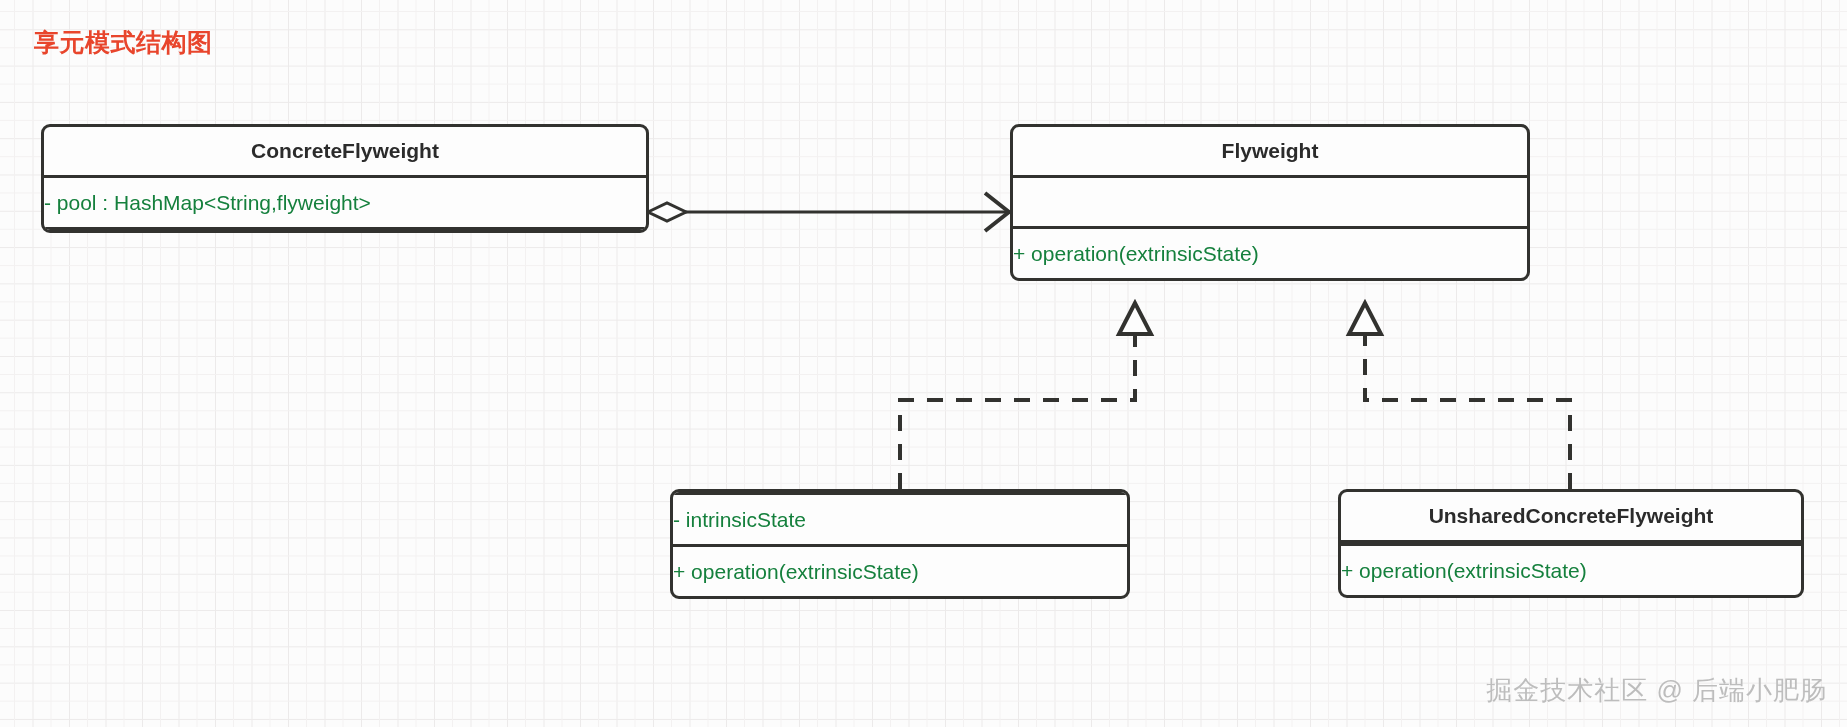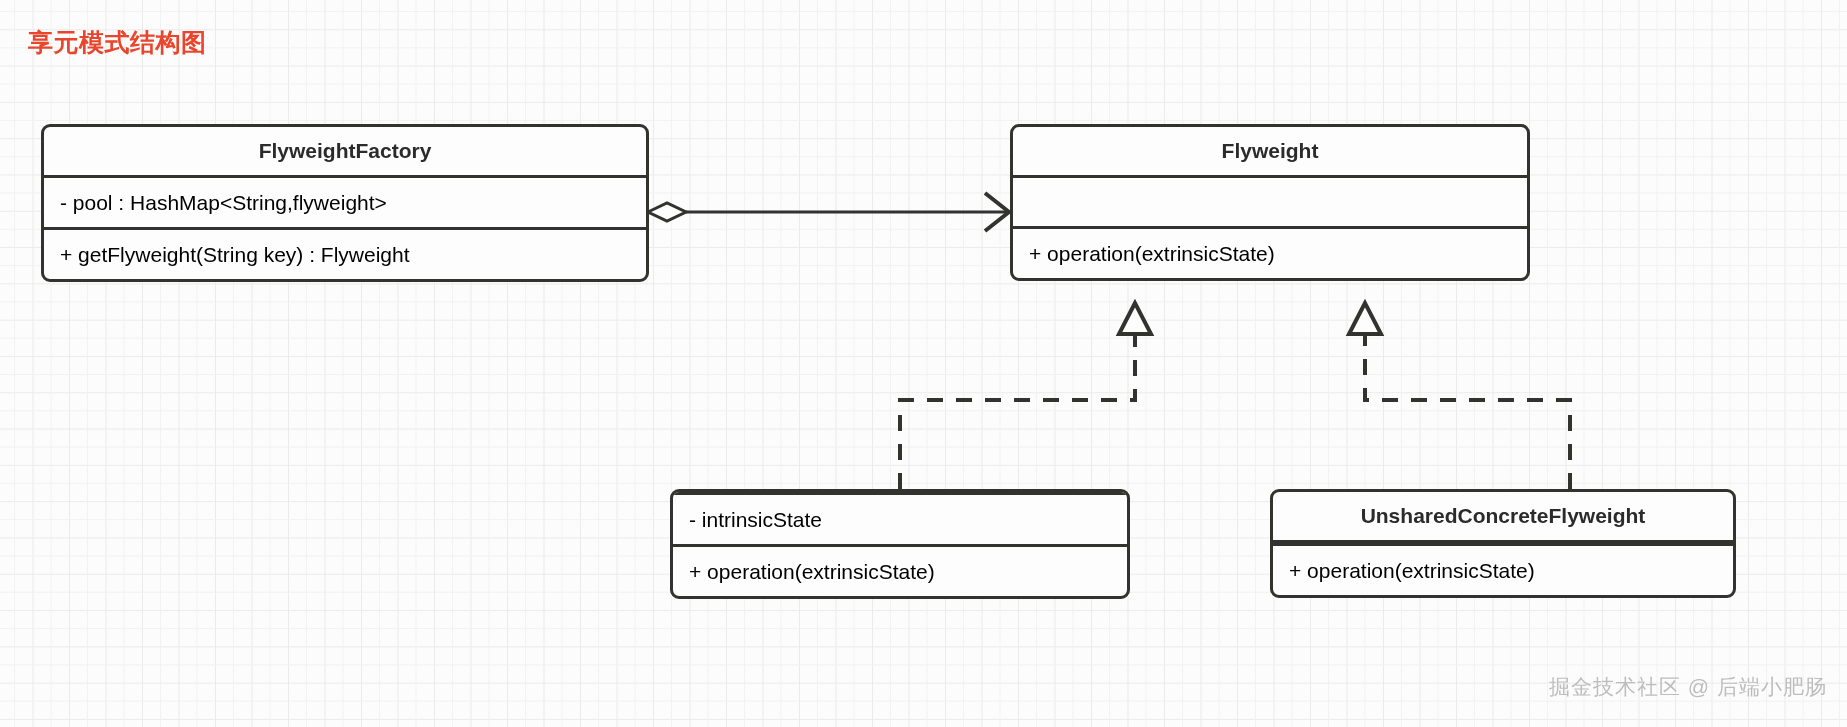--- a/index.html
+++ b/index.html
@@ -32,21 +32,21 @@
       linear-gradient(to right, #f3f1f1 1px, transparent 1px),
       linear-gradient(to bottom, #f3f1f1 1px, transparent 1px);
     background-size: 36.5px 36.3px;
     background-position: 14px 11px;
     pointer-events: none;
     z-index: 0;
   }
 
   .diagram-title {
     position: absolute;
-    left: 28px;
+    left: 34px;
     top: 26px;
     font-size: 25px;
     font-weight: bold;
     color: #e8452c;
     letter-spacing: 0.5px;
     z-index: 5;
     white-space: nowrap;
   }
 
   .uml-class {
@@ -68,43 +68,42 @@
     white-space: nowrap;
     overflow: hidden;
   }
   .uml-sep {
     height: 0;
     border-top: 3px solid #32322f;
   }
   .uml-row {
     height: 49px;
     line-height: 49px;
-    padding-left: 16px;
     font-size: 21px;
-    color: #000000;
+    color: #15803d;
     white-space: nowrap;
     overflow: hidden;
   }
   .uml-row.empty { height: 48px; }
 
   svg.connectors {
     position: absolute;
     left: 0;
     top: 0;
     width: 1847px;
     height: 727px;
     z-index: 3;
     pointer-events: none;
   }
 
   .watermark {
     position: absolute;
     right: 20px;
     top: 673px;
-    font-size: 21px;
+    font-size: 26px;
     color: #bdbdbd;
     letter-spacing: 1px;
     white-space: nowrap;
     z-index: 6;
   }
 </style>
 </head>
 <body>
 
 <div id="canvas">
@@ -124,43 +123,42 @@
       <polygon points="1135,303 1119,334 1151,334" fill="#fdfdfd" stroke="#32322f" stroke-width="4" stroke-linejoin="miter"></polygon>
     </g>
 
     <g>
       <polyline points="1570,489 1570,400 1365,400 1365,330" fill="none" stroke="#32322f" stroke-width="4" stroke-dasharray="16,13" stroke-linecap="butt" stroke-linejoin="miter"></polyline>
       <polygon points="1365,303 1349,334 1381,334" fill="#fdfdfd" stroke="#32322f" stroke-width="4" stroke-linejoin="miter"></polygon>
     </g>
   </svg>
 
   <div class="uml-class" style="left:41px; top:124px; width:608px;">
-    <div class="uml-name">FlyweightFactory</div>
+    <div class="uml-name">ConcreteFlyweight</div>
     <div class="uml-sep"></div>
     <div class="uml-row">- pool : HashMap&lt;String,flyweight&gt;</div>
     <div class="uml-sep"></div>
-    <div class="uml-row">+ getFlyweight(String key) : Flyweight</div>
   </div>
 
   <div class="uml-class" style="left:1010px; top:124px; width:520px;">
     <div class="uml-name">Flyweight</div>
     <div class="uml-sep"></div>
     <div class="uml-row empty"></div>
     <div class="uml-sep"></div>
     <div class="uml-row">+ operation(extrinsicState)</div>
   </div>
 
   <div class="uml-class" style="left:670px; top:489px; width:460px;">
     <div class="uml-sep"></div>
     <div class="uml-row">- intrinsicState</div>
     <div class="uml-sep"></div>
     <div class="uml-row">+ operation(extrinsicState)</div>
   </div>
 
-  <div class="uml-class" style="left:1270px; top:489px; width:466px;">
+  <div class="uml-class" style="left:1338px; top:489px; width:466px;">
     <div class="uml-name">UnsharedConcreteFlyweight</div>
     <div class="uml-sep"></div>
     <div class="uml-sep"></div>
     <div class="uml-row">+ operation(extrinsicState)</div>
   </div>
 
   <div class="watermark">掘金技术社区 @ 后端小肥肠</div>
 
 </div>
 

